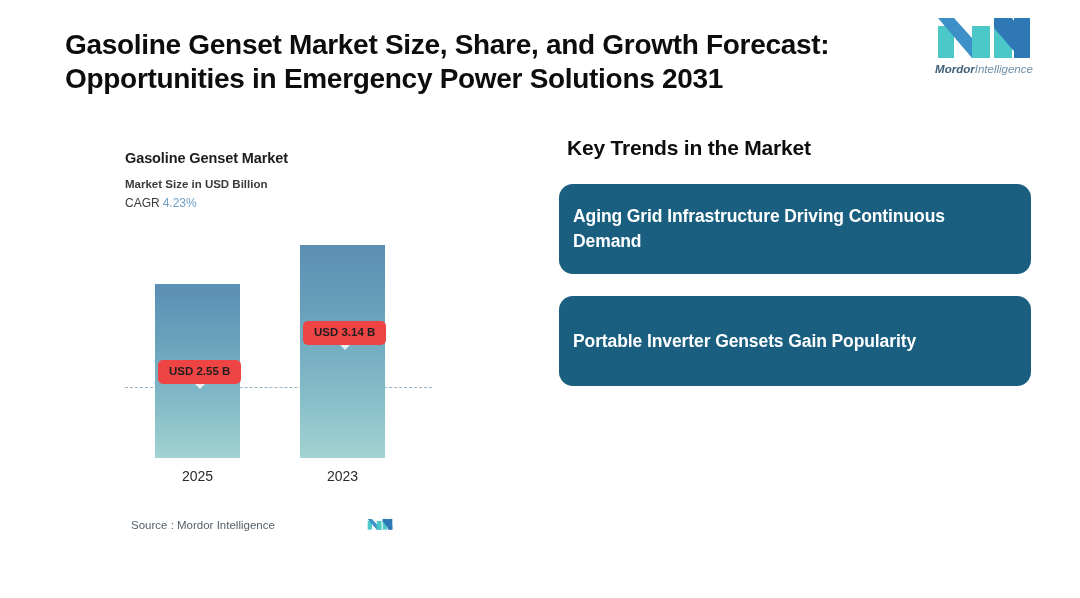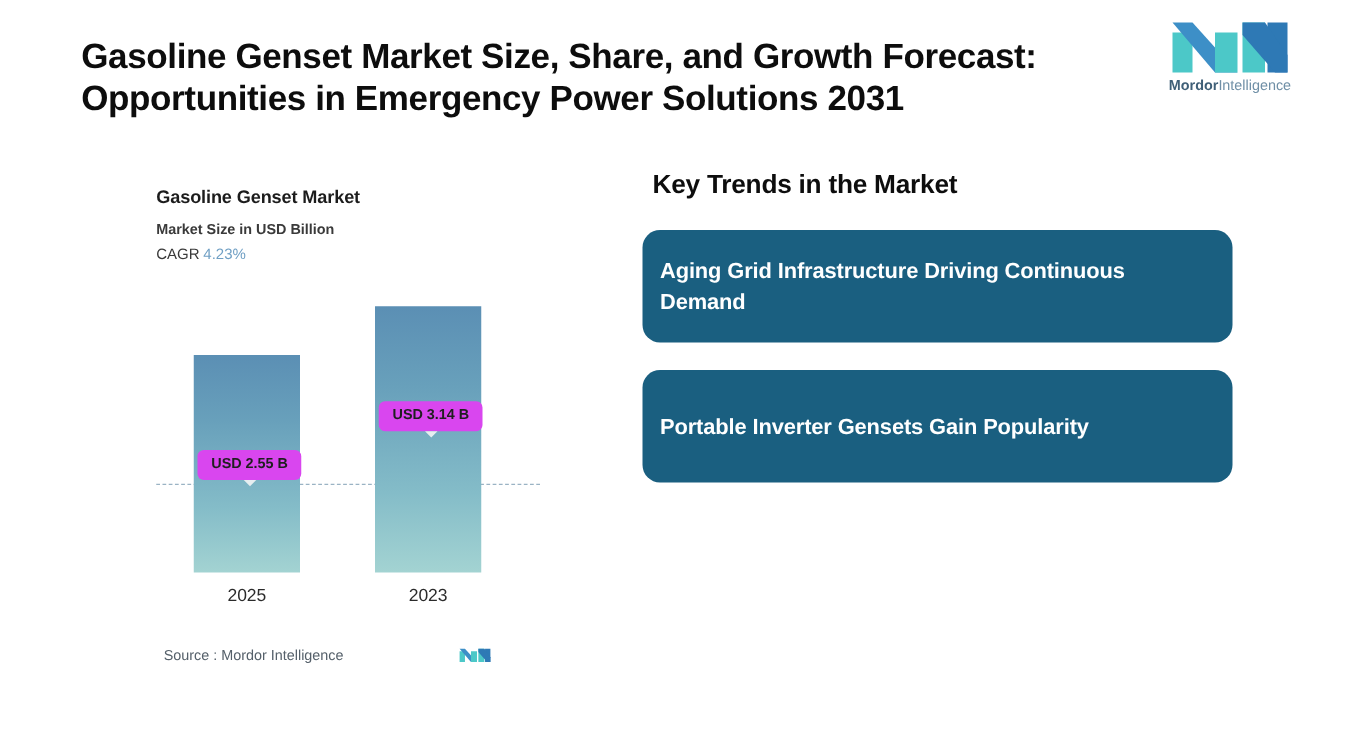--- a/index.html
+++ b/index.html
@@ -51,20 +51,21 @@
   }
   #brand-wordmark {
     position: absolute;
     left: 0;
     top: 48px;
     width: 112px;
     text-align: center;
     font-size: 11.5px;
     line-height: 14px;
     white-space: nowrap;
+    font-style: italic;
   }
   #brand-wordmark .w-bold { font-weight: bold; color: #3f5f77; }
   #brand-wordmark .w-light { font-weight: normal; color: #6f8fa6; }
 
   
   #chart-panel {
     position: absolute;
     left: 118px;
     top: 150px;
     width: 330px;
@@ -129,21 +130,21 @@
     text-align: center;
     font-size: 14px;
     color: #2b2b2b;
   }
   #xlabel-2025 { left: 37px; }
   #xlabel-2030 { left: 182px; }
 
   
   .value-badge {
     position: absolute;
-    background: #d946ef;
+    background: #ef4444;
     border-radius: 5px;
     padding: 5px 11px 6px 11px;
     font-size: 11.5px;
     font-weight: bold;
     color: #1f1f1f;
     white-space: nowrap;
     line-height: 13px;
   }
   .value-badge::after {
     content: "";
@@ -179,21 +180,21 @@
     position: absolute;
     left: 240px;
     top: 0px;
     width: 30px;
     height: 16px;
   }
 
   
   #trends-panel {
     position: absolute;
-    left: 514px;
+    left: 559px;
     top: 136px;
     width: 472px;
   }
   #trends-heading {
     font-size: 21px;
     font-weight: bold;
     color: #0d0d0d;
     letter-spacing: -0.2px;
     margin: 0 0 24px 8px;
   }

